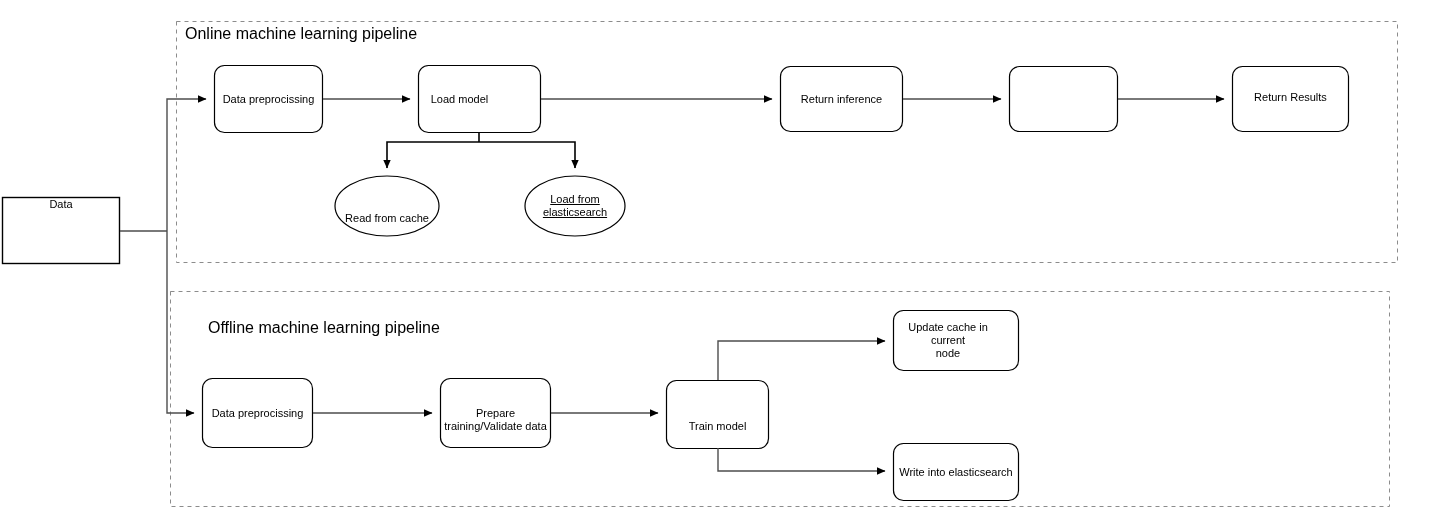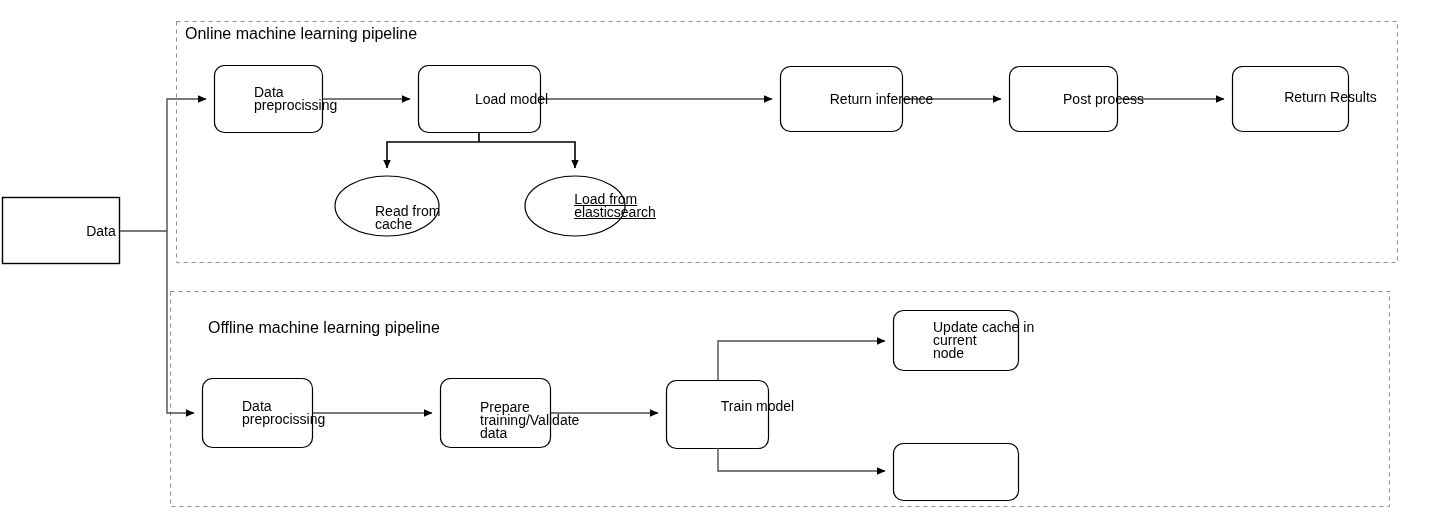--- a/index.html
+++ b/index.html
@@ -20,27 +20,26 @@
     left: 0;
     top: 0;
     width: 1430px;
     height: 530px;
   }
   .node-label {
     position: absolute;
     display: flex;
     align-items: center;
     justify-content: center;
-    text-align: left;
+    text-align: center;
     color: #000000;
-    font-size: 14px;
+    font-size: 11px;
     line-height: 13px;
     white-space: pre-line;
     pointer-events: none;
-    margin-left: 40px;
   }
   .group-title {
     position: absolute;
     color: #000000;
     font-size: 16px;
     line-height: 19px;
     white-space: nowrap;
   }
   .hit {
     position: absolute;
@@ -96,47 +95,47 @@
 
     <path d="M313,413 L432,413" fill="none" stroke="#4d4d4d" stroke-width="1.4" marker-end="url(#arrowDark)"></path>
     <path d="M551,413 L658,413" fill="none" stroke="#4d4d4d" stroke-width="1.4" marker-end="url(#arrowDark)"></path>
     <path d="M718,380 L718,341 L885,341" fill="none" stroke="#4d4d4d" stroke-width="1.4" marker-end="url(#arrowDark)"></path>
     <path d="M718,448 L718,471 L885,471" fill="none" stroke="#4d4d4d" stroke-width="1.4" marker-end="url(#arrowDark)"></path>
   </svg>
 
   <div class="group-title" style="left:208px; top:318px;">Offline machine learning pipeline</div>
   <div class="group-title" style="left:185px; top:24px;">Online machine learning pipeline</div>
 
-  <div class="node-label" style="left:2px; top:206px; width:118px; height:50px;">Data</div>
+  <div class="node-label" style="left:2px; top:179px; width:118px; height:50px;">Data</div>
 
   <div class="node-label" style="left:214px; top:65px; width:109px; height:68px;">Data  preprocissing</div>
 
-  <div class="node-label" style="left:410px; top:65px; width:123px; height:68px;">Load model</div>
+  <div class="node-label" style="left:398px; top:65px; width:123px; height:68px;">Load model</div>
 
   <div class="node-label" style="left:780px; top:66px; width:123px; height:66px;">Return inference</div>
 
-  <div class="node-label" style="left:1009px; top:66px; width:109px; height:66px;">Post process</div>
 
   <div class="node-label" style="left:1232px; top:66px; width:117px; height:62px;">Return Results</div>
 
   <div class="node-label" style="left:335px; top:188px; width:104px; height:60px;">Read from cache</div>
 
   <div class="node-label" style="left:525px; top:176px; width:100px; height:60px;text-decoration:underline;">Load from
 elasticsearch</div>
 
   <div class="node-label" style="left:202px; top:378px; width:111px; height:70px;">Data  preprocissing</div>
 
   <div class="node-label" style="left:440px; top:378px; width:111px; height:84px;">Prepare
 training/Validate data</div>
 
-  <div class="node-label" style="left:666px; top:364px; width:103px; height:85px;">Train model</div>
+  <div class="node-label" style="left:666px; top:384px; width:103px; height:85px;">Train model</div>
 
   <div class="node-label" style="left:893px; top:310px; width:110px; height:61px;">Update cache in current
 node</div>
 
+  <div class="node-label" style="left:893px; top:443px; width:126px; height:58px;">Write into elasticsearch</div>
 
   <div class="hit" style="left:2px; top:197px; width:118px; height:67px;"></div>
   <div class="hit" style="left:214px; top:65px; width:109px; height:68px;"></div>
   <div class="hit" style="left:418px; top:65px; width:123px; height:68px;"></div>
   <div class="hit" style="left:780px; top:66px; width:123px; height:66px;"></div>
   <div class="hit" style="left:1009px; top:66px; width:109px; height:66px;"></div>
   <div class="hit" style="left:1232px; top:66px; width:117px; height:66px;"></div>
   <div class="hit" style="left:335px; top:176px; width:104px; height:60px;"></div>
   <div class="hit" style="left:525px; top:176px; width:100px; height:60px;"></div>
   <div class="hit" style="left:202px; top:378px; width:111px; height:70px;"></div>

